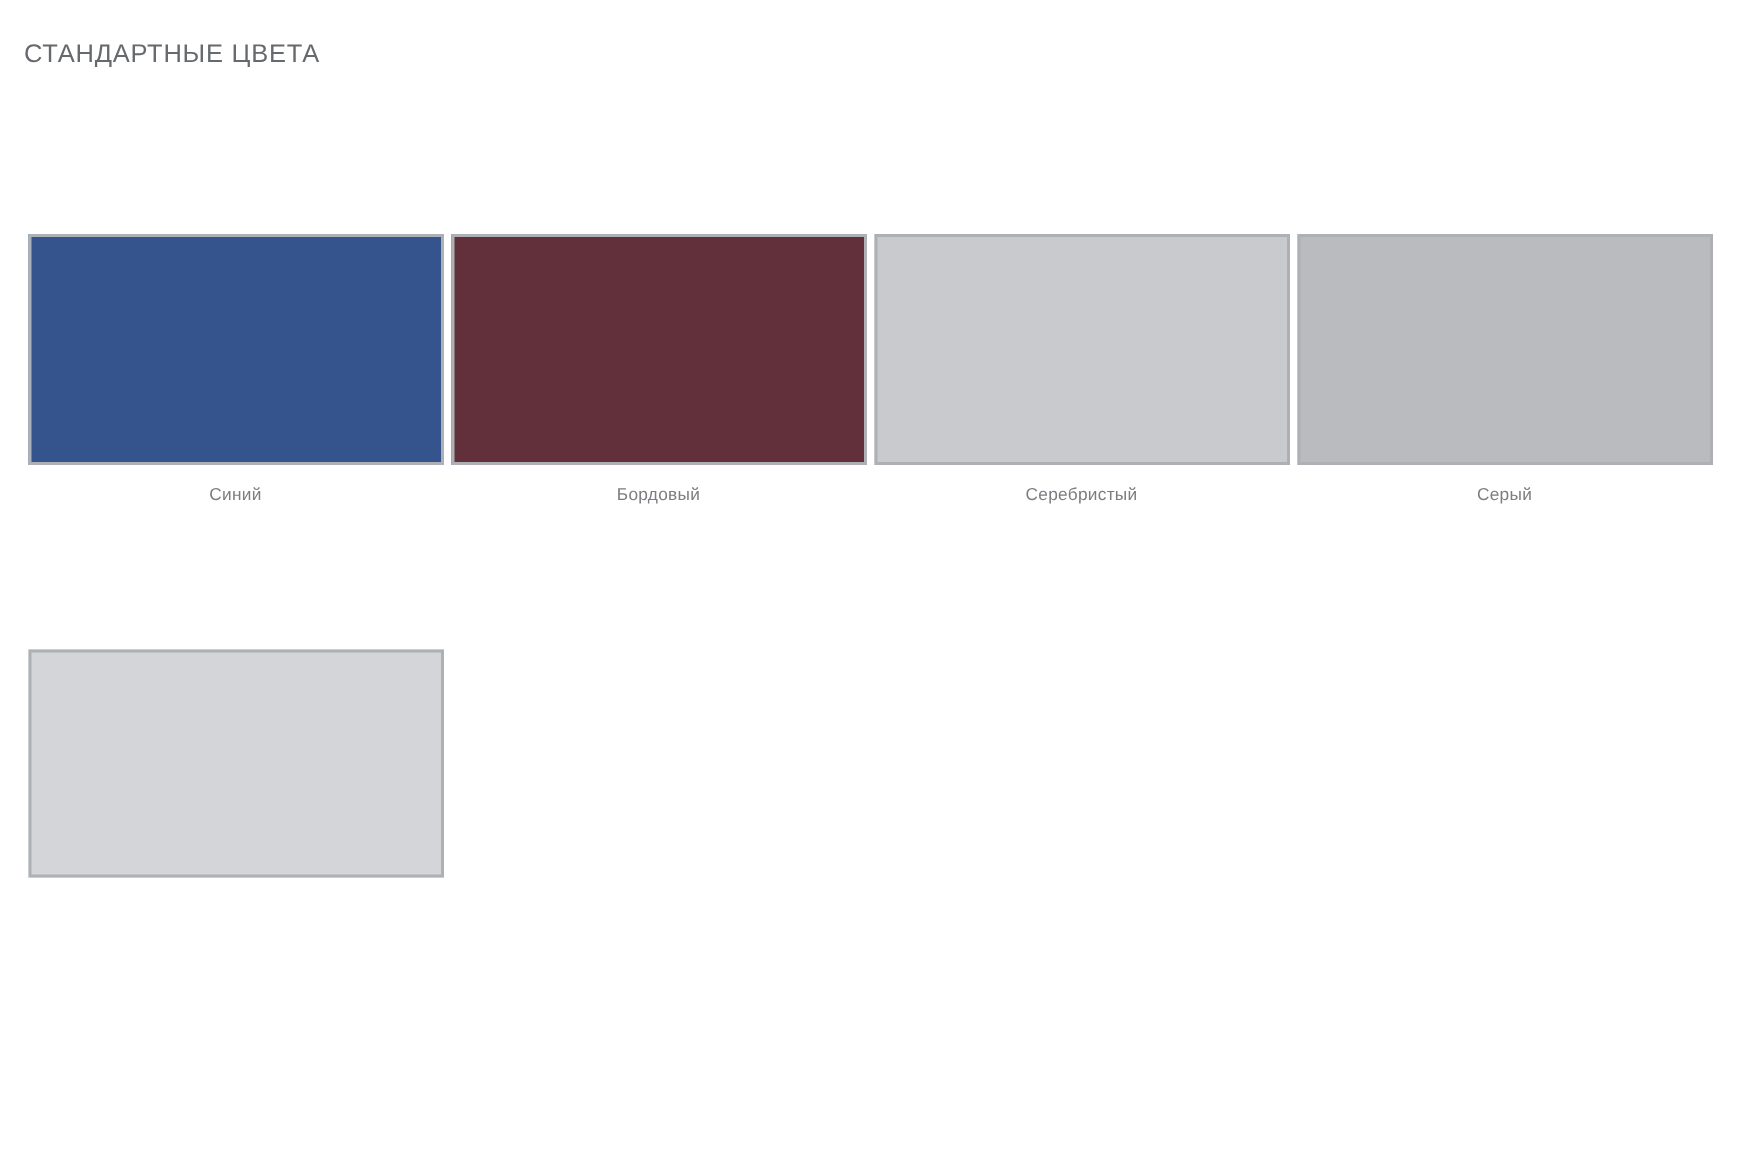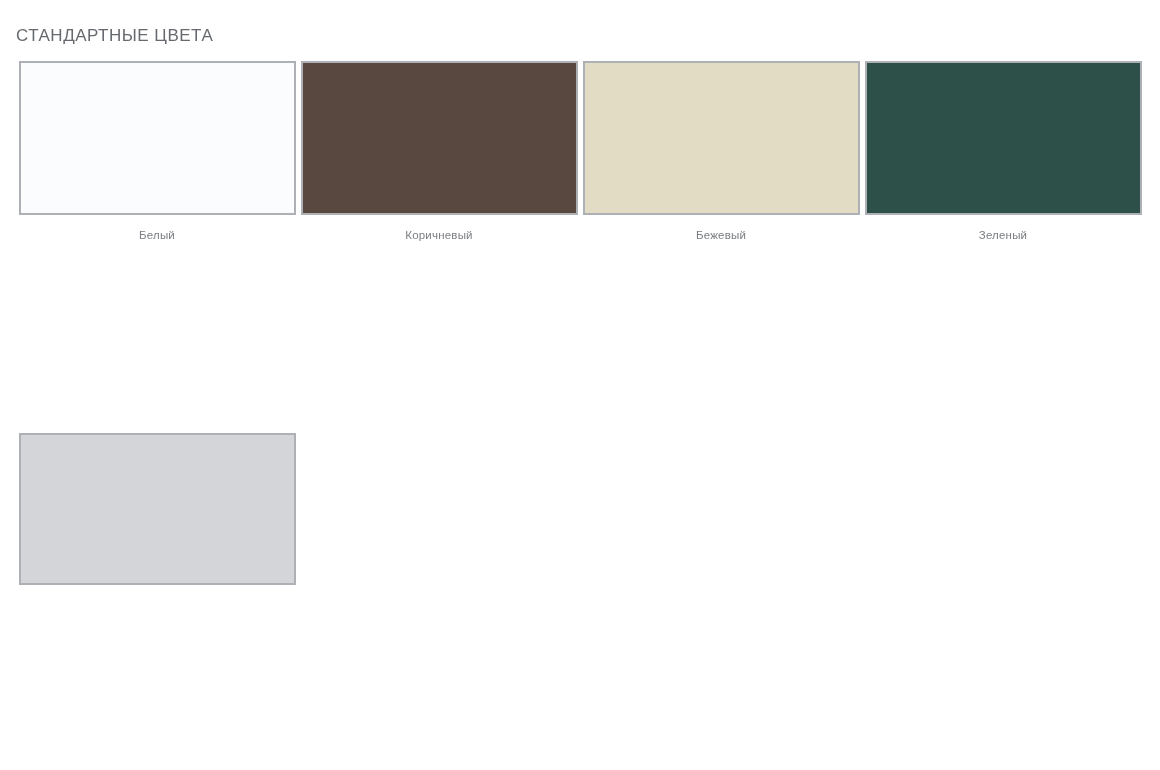--- a/index.html
+++ b/index.html
@@ -75,41 +75,41 @@
 </style>
 </head>
 <body>
 
 <div class="page">
 
   <div class="section-title">СТАНДАРТНЫЕ ЦВЕТА</div>
 
   <div class="swatch-grid">
 
-    <div class="swatch-row">
-      <div class="swatch-cell">
-        <div class="swatch-box" style="background-color: rgb(251, 252, 253); border-color: rgb(173, 176, 180);"></div>
-        <div class="swatch-label">Белый</div>
-      </div>
-      <div class="swatch-cell">
-        <div class="swatch-box" style="background-color: rgb(88, 72, 64); border-color: rgb(173, 176, 180);"></div>
-        <div class="swatch-label">Коричневый</div>
-      </div>
-      <div class="swatch-cell">
-        <div class="swatch-box" style="background-color: rgb(227, 220, 197); border-color: rgb(173, 176, 180);"></div>
-        <div class="swatch-label">Бежевый</div>
-      </div>
-      <div class="swatch-cell">
-        <div class="swatch-box" style="background-color: rgb(45, 80, 73); border-color: rgb(173, 176, 180);"></div>
-        <div class="swatch-label">Зеленый</div>
-      </div>
-    </div>
 
     <div class="row-gap-1"></div>
 
+    <div class="swatch-row">
+      <div class="swatch-cell">
+        <div class="swatch-box" style="background-color: rgb(53, 83, 140); border-color: rgb(173, 176, 180);"></div>
+        <div class="swatch-label">Синий</div>
+      </div>
+      <div class="swatch-cell">
+        <div class="swatch-box" style="background-color: rgb(98, 48, 59); border-color: rgb(173, 176, 180);"></div>
+        <div class="swatch-label">Бордовый</div>
+      </div>
+      <div class="swatch-cell">
+        <div class="swatch-box" style="background-color: rgb(200, 202, 206); border-color: rgb(173, 176, 180);"></div>
+        <div class="swatch-label">Серебристый</div>
+      </div>
+      <div class="swatch-cell">
+        <div class="swatch-box" style="background-color: rgb(185, 187, 191); border-color: rgb(173, 176, 180);"></div>
+        <div class="swatch-label">Серый</div>
+      </div>
+    </div>
 
     <div class="row-gap-2"></div>
 
     <div class="swatch-row">
       <div class="swatch-cell">
         <div class="swatch-box tall" style="background-color: rgb(211, 213, 216); border-color: rgb(173, 176, 180);"></div>
 
       </div>
       <div class="swatch-cell empty-cell"></div>
       <div class="swatch-cell empty-cell"></div>

